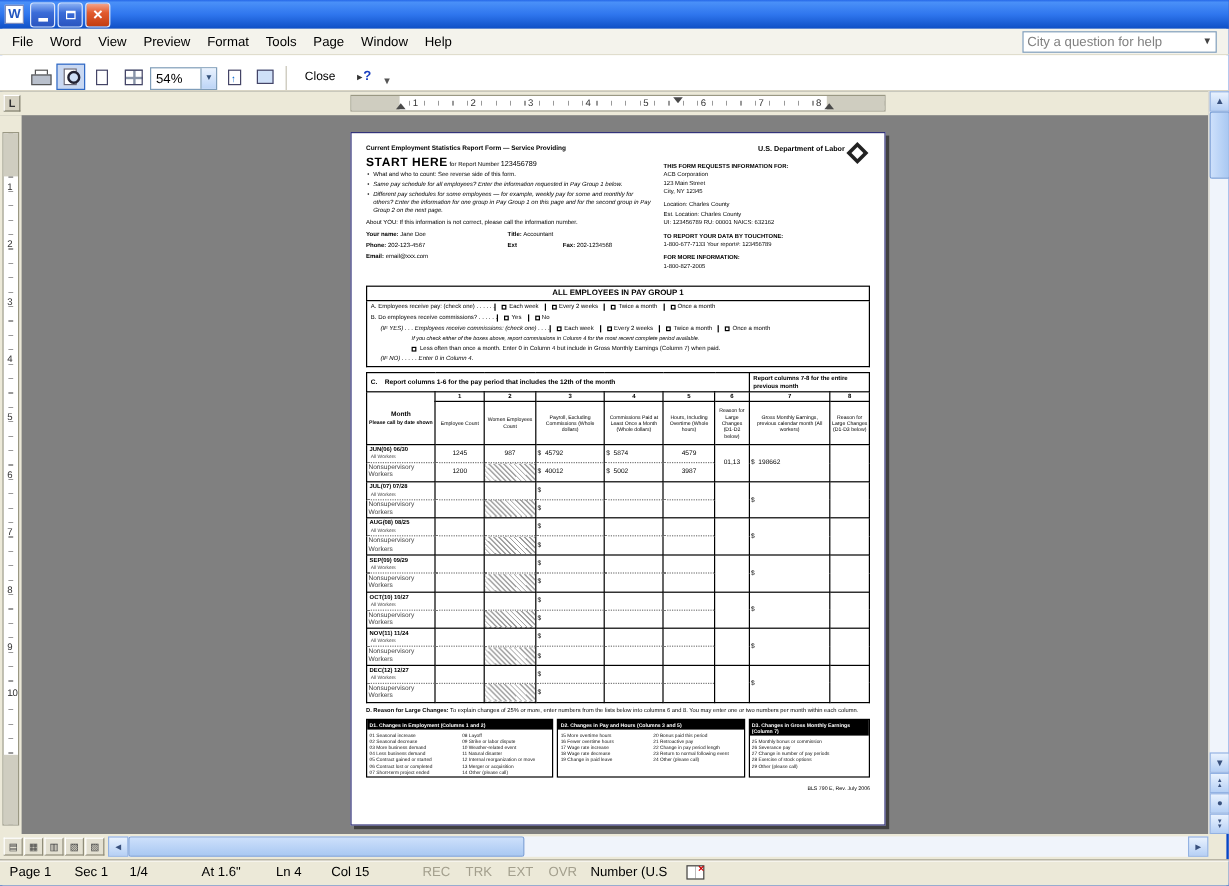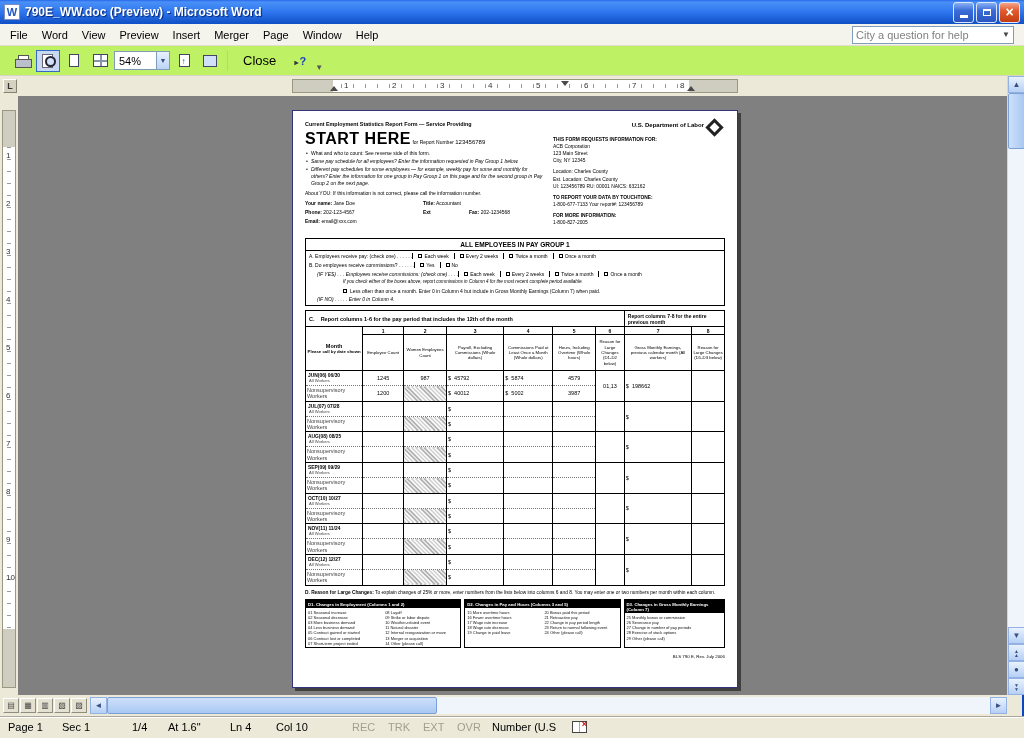--- a/index.html
+++ b/index.html
@@ -14,27 +14,27 @@
 .wbtn.close{background:linear-gradient(#f4a58b,#e25b2e 40%,#c23d10)}
 .glyph-min{width:8px;height:3px;background:#fff;margin-top:9px}
 .glyph-rest{width:8px;height:7px;border:1px solid #fff;border-top:2px solid #fff}
 .glyph-x{color:#fff;font-weight:bold;font-size:14px;line-height:14px}
 
 .menubar{position:absolute;top:24px;left:0;right:0;height:22px;background:#f4f3ec;display:flex;align-items:center;font-size:11px;padding-left:3px;border-bottom:1px solid #e0ddcd}
 .mitem{padding:3px 7px;color:#000}
 .askbox{margin-left:auto;margin-right:10px;width:162px;height:18px;background:#fff;border:1px solid #7f9db9;display:flex;align-items:center;padding:0 3px;color:#808080;font-size:11px}
 .askbox .arr{margin-left:auto;color:#444;font-size:8px}
 
-.toolbar{position:absolute;top:46px;left:0;right:0;height:30px;background:#bef264;display:flex;align-items:center;padding-left:10px;gap:2px;border-bottom:1px solid #d8d4c4}
+.toolbar{position:absolute;top:46px;left:0;right:0;height:30px;background:#ffffff;display:flex;align-items:flex-end;padding-left:21px;gap:2px;border-bottom:1px solid #d8d4c4}
 .tbtn{width:24px;height:22px;display:flex;align-items:center;justify-content:center;border:1px solid transparent}
 .tbtn.active{background:#c9d8f2;border:1px solid #316ac5}
 .tsep{width:1px;height:20px;background:#c6c3b5;margin:0 3px}
 .zoombox{width:56px;height:19px;background:#fff;border:1px solid #7f9db9;display:flex;align-items:center;font-size:11px;padding-left:4px}
 .zoombox .arr{margin-left:auto;width:13px;height:100%;background:linear-gradient(#e9f2fe,#bcd4f6);border-left:1px solid #7f9db9;display:flex;align-items:center;justify-content:center;font-size:7px;color:#33517a}
-.closebtn{height:22px;padding:0 9px;font-size:13px;display:flex;align-items:center;border:1px solid transparent}
+.closebtn{height:22px;padding:0 9px;font-size:10px;display:flex;align-items:center;border:1px solid transparent}
 .tbchev{margin-left:1px;font-size:8px;color:#555;align-self:flex-end;padding-bottom:3px}
 
 .ic-print{width:15px;height:12px;position:relative}
 .ic-print:before{content:"";position:absolute;left:3px;top:0;width:9px;height:5px;background:#fff;border:1px solid #555}
 .ic-print:after{content:"";position:absolute;left:0;top:4px;width:15px;height:7px;background:#b9c0cc;border:1px solid #555}
 .ic-mag{width:15px;height:14px;position:relative}
 .ic-mag:before{content:"";position:absolute;left:1px;top:0;width:9px;height:12px;background:#fff;border:1px solid #667}
 .ic-mag:after{content:"";position:absolute;right:0;top:2px;width:7px;height:7px;border:2px solid #223;border-radius:50%;background:#cfe0f8}
 .ic-page{width:10px;height:13px;background:#fff;border:1px solid #446}
 .ic-pages{width:15px;height:13px;background:
@@ -64,21 +64,21 @@
 .mk-fl{left:268px;top:1px;border-left:4px solid transparent;border-right:4px solid transparent;border-top:5px solid #4a4a4a}
 .mk-li{left:37px;bottom:1px;border-left:4px solid transparent;border-right:4px solid transparent;border-bottom:5px solid #4a4a4a}
 .mk-ri{left:394px;bottom:1px;border-left:4px solid transparent;border-right:4px solid transparent;border-bottom:5px solid #4a4a4a}
 
 .pagewrap{position:absolute;left:292px;top:34px;width:446px;height:578px;background:#fff;border:1px solid #33337a;box-shadow:3px 3px 0 rgba(0,0,0,.5);padding:10px 12px 8px;font-size:5px;color:#000}
 .ftop{display:flex;gap:8px;min-height:96px}
 .ftl{width:240px}
 .ftr{width:170px;line-height:1.45;font-size:4.9px}
 .ftitle{font-weight:bold;font-size:5.4px;margin-bottom:3px}
 .startline{margin-bottom:2px}
-.sh{font-size:16px;font-weight:bold;letter-spacing:.5px}
+.sh{font-size:10px;font-weight:bold;letter-spacing:.5px}
 .fr6{font-size:6px}
 .fbul{list-style:none;margin:2px 0 3px}
 .fbul li{font-size:5px;line-height:1.4;padding-left:6px;position:relative;margin-bottom:1px}
 .fbul li:before{content:"•";position:absolute;left:1px}
 .fbul li:nth-child(2),.fbul li:nth-child(3){font-style:italic}
 .fabout{margin:2px 0;line-height:1.4}
 .frow{display:flex;margin-top:2.5px;line-height:1.35}
 .frow .g1{width:118px}.frow .g2{width:46px}
 .b{font-weight:bold}
 .sp{margin-top:4px}
@@ -146,41 +146,40 @@
 .bookicon{position:absolute;top:4px;left:572px;width:15px;height:12px;border:1px solid #444;background:linear-gradient(90deg,#fff 47%,#aaa 50%,#fff 53%)}
 .bookicon:after{content:"×";position:absolute;right:-1px;top:-3px;color:#c00;font-size:9px;font-weight:bold}
 </style>
 </head>
 <body>
 
 <div class="window">
 
   <div class="titlebar">
     <span class="appicon">W</span>
-    <span class="wtitle">790E_WW.doc (Preview) - Microsoft Word</span>
     <span class="wbtns">
       <span class="wbtn">
           <span class="glyph-min"></span>
         </span>
       <span class="wbtn">
           <span class="glyph-rest"></span>
         </span>
       <span class="wbtn close">
           <span class="glyph-x">×</span>
         </span>
     </span>
   </div>
 
   <div class="menubar">
     <span class="mitem">File</span>
     <span class="mitem">Word</span>
     <span class="mitem">View</span>
     <span class="mitem">Preview</span>
-    <span class="mitem">Insert</span>
-    <span class="mitem">Merger</span>
+    <span class="mitem">Format</span>
+    <span class="mitem">Tools</span>
     <span class="mitem">Page</span>
     <span class="mitem">Window</span>
     <span class="mitem">Help</span>
     <span class="askbox">
         <span>City a question for help</span>
         <span class="arr">▼</span>
       </span>
   </div>
 
   <div class="toolbar">
@@ -656,24 +655,24 @@
     <div class="htrack">
       <div class="sbtn harrow" style="left:0">◄</div>
       <div class="hthumb"></div>
       <div class="sbtn harrow" style="right:0">►</div>
     </div>
   </div>
 
   <div class="statusbar">
     <span class="sitem" style="left:8px">Page 1</span>
     <span class="sitem" style="left:62px">Sec 1</span>
-    <span class="sitem" style="left:132px">1/4</span>
+    <span class="sitem" style="left:108px">1/4</span>
     <span class="sitem" style="left:168px">At 1.6"</span>
     <span class="sitem" style="left:230px">Ln 4</span>
-    <span class="sitem" style="left:276px">Col 10</span>
+    <span class="sitem" style="left:276px">Col 15</span>
     <span class="sitem dim" style="left:352px">REC</span>
     <span class="sitem dim" style="left:388px">TRK</span>
     <span class="sitem dim" style="left:423px">EXT</span>
     <span class="sitem dim" style="left:457px">OVR</span>
     <span class="sitem" style="left:492px">Number (U.S</span>
     <span class="bookicon"></span>
   </div>
 
 </div>
 

